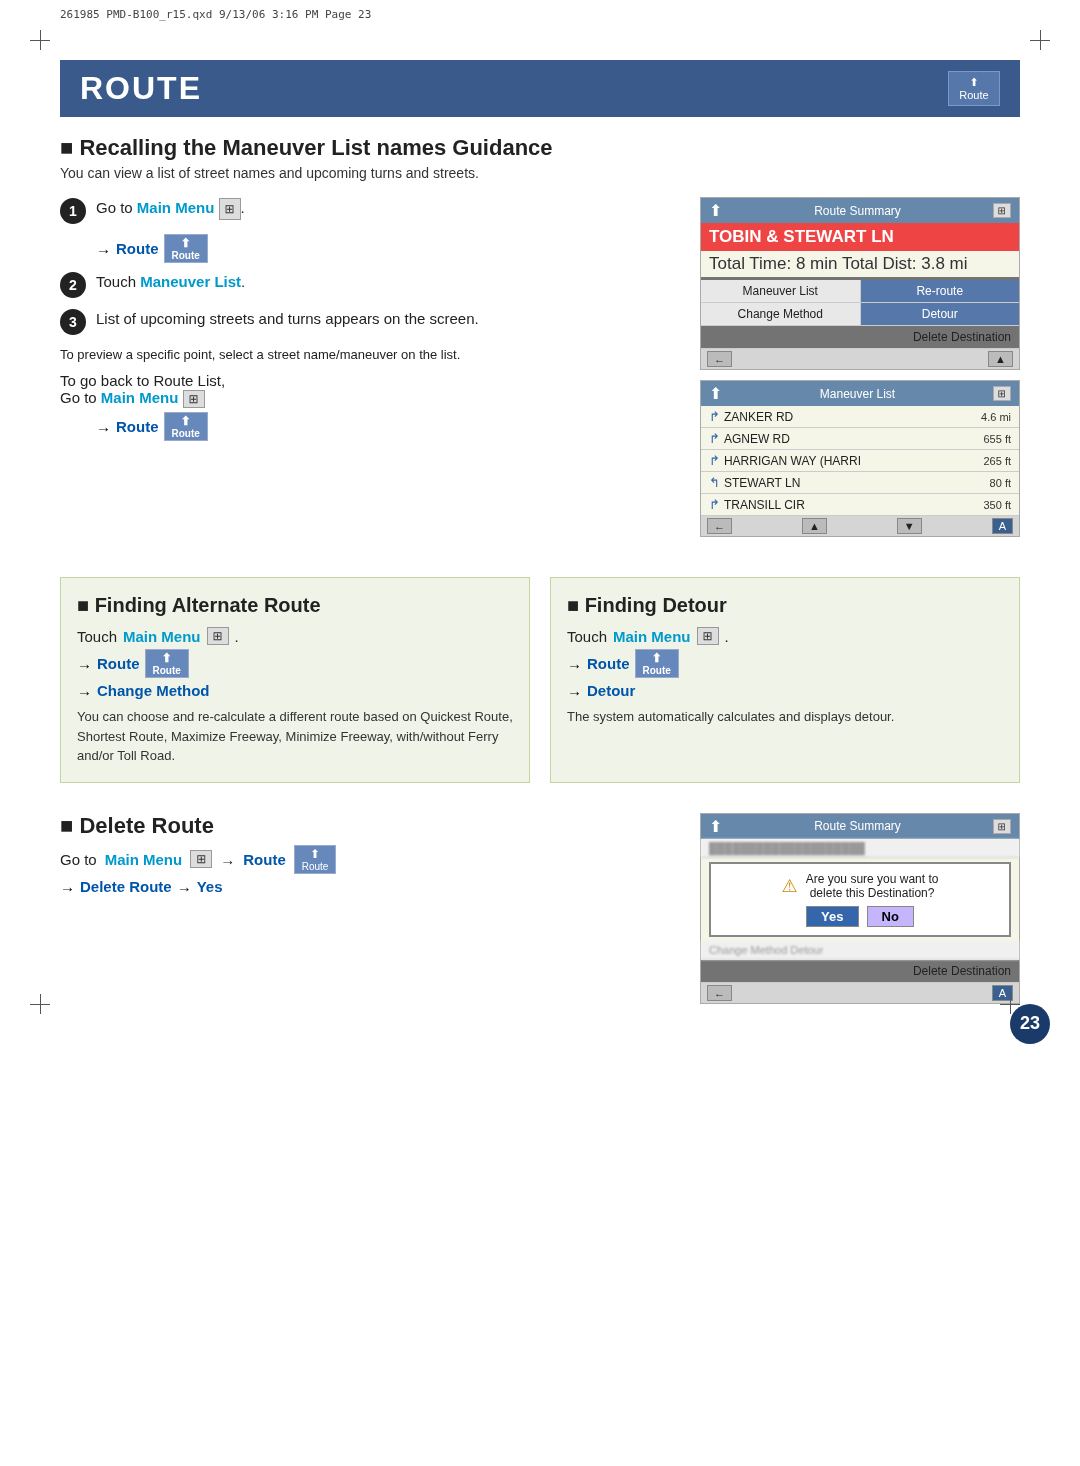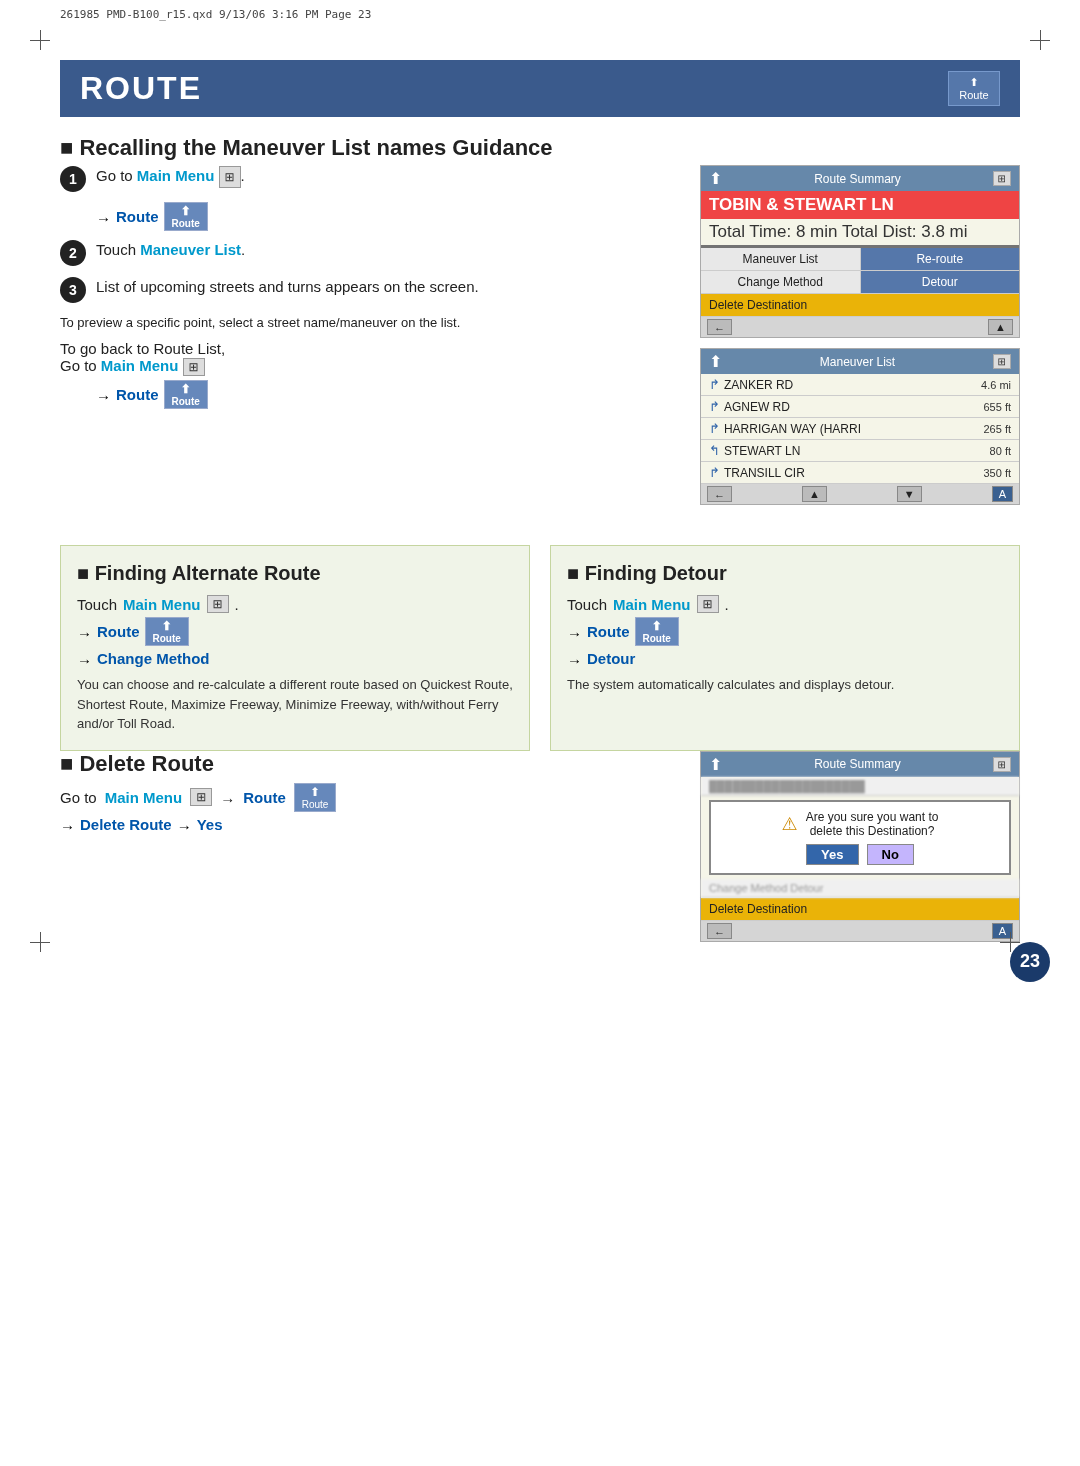--- a/index.html
+++ b/index.html
@@ -205,23 +205,24 @@
       text-align: center;
       padding: 4px 6px;
       border-right: 1px solid #ccc;
       font-size: 12px;
       background: #e8e8e8;
     }
     .widget-btn:last-child { border-right: none; }
     .widget-btn.accent { background: #5577aa; color: #fff; }
     .widget-delete-row {
       padding: 4px 8px;
-      background: #eab308;
+      background: #737373;
       border-bottom: 1px solid #ccc;
       font-size: 12px;
+      text-align: right;
     }
     .widget-bottom-bar {
       display: flex;
       align-items: center;
       justify-content: space-between;
       padding: 2px 6px;
       background: #d5d5d5;
     }
     .widget-bottom-bar .nav-btn {
       background: #bbb;
@@ -250,20 +251,21 @@
     }
     .turn-icon {
       color: #3366aa;
       font-size: 13px;
     }
 
     
     .lower-sections {
       display: flex;
       gap: 20px;
+      margin-bottom: 30px;
     }
     .section-box {
       flex: 1;
       background: #f0f4e8;
       border: 1px solid #c5d5a0;
       padding: 16px;
     }
     .section-box .section-title {
       font-size: 20px;
       margin-bottom: 10px;
@@ -424,20 +426,21 @@
 
   <div class="route-title-bar">
     <h1>ROUTE</h1>
     <div class="route-icon-btn">
       <span class="btn-arrow">⬆</span>
       <span>Route</span>
     </div>
   </div>
 
   <div class="section-title" style="margin-bottom:4px;">Recalling the Maneuver List names Guidance</div>
+  <div class="section-intro">You can view a list of street names and upcoming turns and streets.</div>
 
   <div class="recalling-layout">
     <div class="recalling-left">
 
       <div class="step-item">
         <div class="step-circle">1</div>
         <div class="step-text">
           <span>Go to </span><span class="cyan">Main Menu</span>
           <span class="inline-menu-btn">⊞</span>.
         </div>

